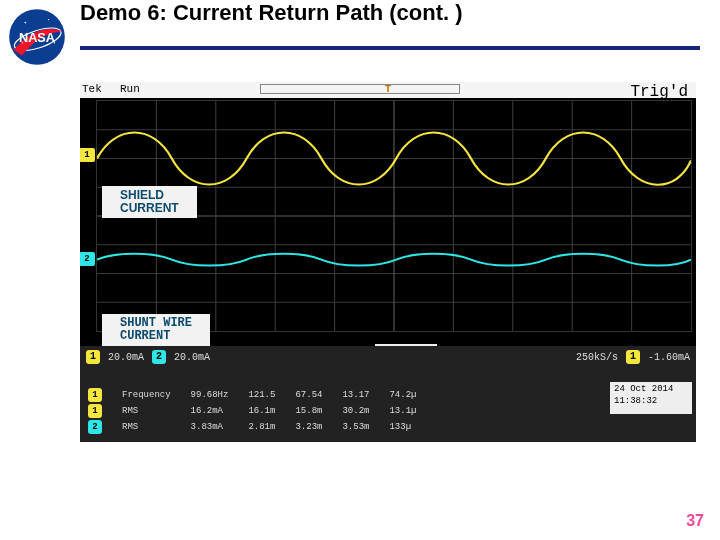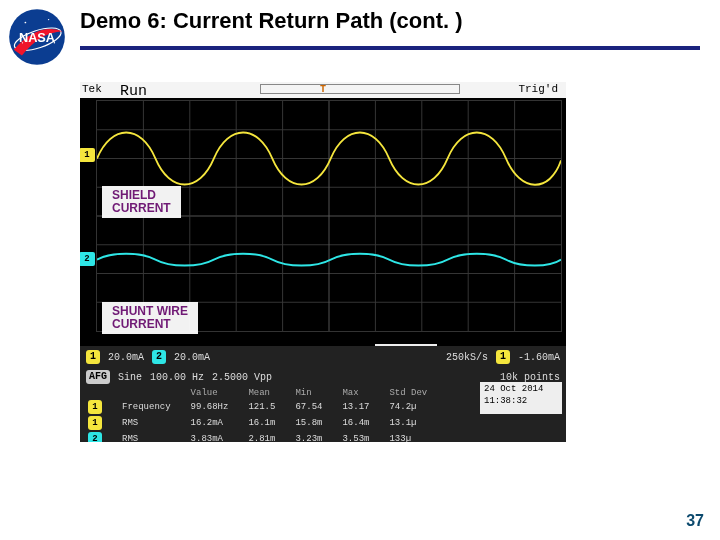--- a/index.html
+++ b/index.html
@@ -1,62 +1,62 @@
 <!DOCTYPE html>
 <html><head>
 <meta charset="utf-8">
 <style>
   * { margin: 0; padding: 0; box-sizing: border-box; }
   html, body { width: 720px; height: 540px; background: #fff; font-family: Arial, sans-serif; overflow: hidden; }
   .slide { position: relative; width: 720px; height: 540px; }
 
   
   .logo { position: absolute; left: 8px; top: 8px; width: 58px; height: 58px; }
-  .title { position: absolute; left: 80px; top: 8px; font-size: 22px; font-weight: bold; color: #000; }
+  .title { position: absolute; left: 80px; top: 0; font-size: 22px; font-weight: bold; color: #000; }
   .rule { position: absolute; left: 80px; top: 46px; width: 620px; height: 4px; background: #1a237e; }
 
   
-  .scope { position: absolute; left: 80px; top: 82px; width: 486px; height: 360px; background: #000; overflow: hidden; font-family: "Courier New", monospace; font-size: 10px; color: #ccc; }
+  .scope { position: absolute; left: 80px; top: 82px; width: 616px; height: 360px; background: #000; overflow: hidden; font-family: "Courier New", monospace; font-size: 10px; color: #ccc; }
   .scope-topbar { position: relative; height: 16px; background: #f4f4f4; color: #000; }
   .scope-topbar .brand { position: absolute; left: 2px; top: 1px; font-size: 11px; }
-  .scope-topbar .run { position: absolute; left: 40px; top: 1px; font-size: 15px; }
-  .scope-topbar .trigd { position: absolute; right: 8px; top: 1px; font-size: 11px; }
+  .scope-topbar .run { position: absolute; left: 40px; top: 1px; font-size: 11px; }
+  .scope-topbar .trigd { position: absolute; right: 8px; top: 1px; font-size: 16px; }
   .scope-topbar .tmarker { position: absolute; left: 50%; top: 2px; transform: translateX(-50%); color: #c60; font-weight: bold; font-size: 10px; }
   .scope-topbar .topbox { position: absolute; left: 180px; top: 2px; width: 200px; height: 10px; border: 1px solid #888; }
 
   .plot { position: absolute; left: 16px; top: 18px; right: 4px; height: 232px; background: #000; border: 1px solid #333; }
   .grid line { stroke: #3a3a3a; stroke-width: 1; }
   .grid line.center { stroke: #5a5a5a; }
   .wave-yellow { stroke: #f5e63d; stroke-width: 2; fill: none; }
   .wave-cyan { stroke: #2ee6e6; stroke-width: 2; fill: none; }
 
   .ch-marker { position: absolute; width: 16px; height: 14px; border-radius: 2px; font-size: 9px; font-weight: bold; color: #000; text-align: center; line-height: 14px; }
   .ch1 { background: #f5e63d; left: -1px; top: 66px; }
   .ch2 { background: #2ee6e6; left: -1px; top: 170px; }
 
-  .label-box { position: absolute; background: rgba(255,255,255,0.95); color: #701a75; font-family: Arial, sans-serif; font-size: 12px; font-weight: bold; padding: 3px 10px; line-height: 1.1; }
+  .label-box { position: absolute; background: rgba(255,255,255,0.95); color: #0c4a6e; font-family: Arial, sans-serif; font-size: 12px; font-weight: bold; padding: 3px 18px; line-height: 1.1; }
   .label1 { left: 22px; top: 104px; }
-  .label2 { left: 22px; top: 220px; }
+  .label2 { left: 22px; top: 232px; font-family: Liberation Mono, monospace; }
 
   
   .status { position: absolute; left: 0; right: 0; bottom: 0; height: 96px; background: #222; }
   .row { position: absolute; left: 6px; right: 6px; height: 18px; display: flex; align-items: center; gap: 8px; font-size: 10px; }
   .row1 { top: 2px; }
   .badge { display: inline-block; min-width: 14px; height: 14px; border-radius: 3px; font-weight: bold; color: #000; text-align: center; line-height: 14px; padding: 0 3px; }
   .b-yellow { background: #f5e63d; }
   .b-cyan { background: #2ee6e6; }
   .readout { color: #ddd; }
   .row2 { top: 22px; color: #aaa; }
   .table { position: absolute; left: 6px; top: 40px; right: 100px; font-size: 9px; color: #ddd; }
   .table .th { color: #aaa; }
   .table td { padding-right: 18px; }
   .ts-box { position: absolute; right: 4px; top: 36px; width: 82px; height: 32px; background: #eee; color: #000; font-size: 9px; padding: 2px 4px; line-height: 1.3; }
   .mid-box { position: absolute; left: 295px; top: 262px; width: 62px; height: 30px; background: #eee; color: #000; font-size: 9px; line-height: 1.3; padding: 1px 3px; }
 
-  .pagenum { position: absolute; right: 16px; bottom: 10px; font-size: 16px; font-weight: bold; color: #0c4a6e; }
+  .pagenum { position: absolute; right: 16px; bottom: 10px; font-size: 16px; font-weight: bold; color: #ec4899; }
 </style>
 </head>
 <body>
 
 <div class="slide">
 
   <svg class="logo" viewBox="0 0 100 100">
     <circle cx="50" cy="50" r="48" fill="#0b3d91"></circle>
     <ellipse cx="50" cy="54" rx="42" ry="15" fill="none" stroke="#fff" stroke-width="2" transform="rotate(-18 50 50)"></ellipse>
     <path d="M10 72 Q50 25 94 40 Q55 42 24 82 Z" fill="#f0142a"></path>
@@ -123,56 +123,39 @@
       <div class="row row1">
         <span class="badge b-yellow">1</span>
         <span class="readout">20.0mA</span>
         <span class="badge b-cyan">2</span>
         <span class="readout">20.0mA</span>
         <span style="flex:1"></span>
         <span class="readout">250kS/s</span>
         <span class="badge b-yellow">1</span>
         <span class="readout">-1.60mA</span>
       </div>
-      <div class="row row2">
-        <span class="badge" style="background:#ccc">AFG</span>
-        <span class="readout">Sine</span>
-        <span class="readout">100.00 Hz</span>
-        <span class="readout">2.5000 Vpp</span>
-        <span style="flex:1"></span>
-        <span class="readout">10k points</span>
-      </div>
 
       <table class="table">
         <tbody>
-            <tr class="th">
-          <td></td>
-              <td></td>
-          <td>Value</td>
-          <td>Mean</td>
-          <td>Min</td>
-          <td>Max</td>
-          <td>Std Dev</td>
-        </tr>
         <tr>
           <td><span class="badge b-yellow">1</span></td>
           <td>Frequency</td>
           <td>99.68Hz</td>
           <td>121.5</td>
           <td>67.54</td>
           <td>13.17</td>
           <td>74.2µ</td>
         </tr>
         <tr>
           <td><span class="badge b-yellow">1</span></td>
           <td>RMS</td>
           <td>16.2mA</td>
           <td>16.1m</td>
           <td>15.8m</td>
-          <td>16.4m</td>
+          <td>30.2m</td>
           <td>13.1µ</td>
         </tr>
         <tr>
           <td><span class="badge b-cyan">2</span></td>
           <td>RMS</td>
           <td>3.83mA</td>
           <td>2.81m</td>
           <td>3.23m</td>
           <td>3.53m</td>
           <td>133µ</td>

